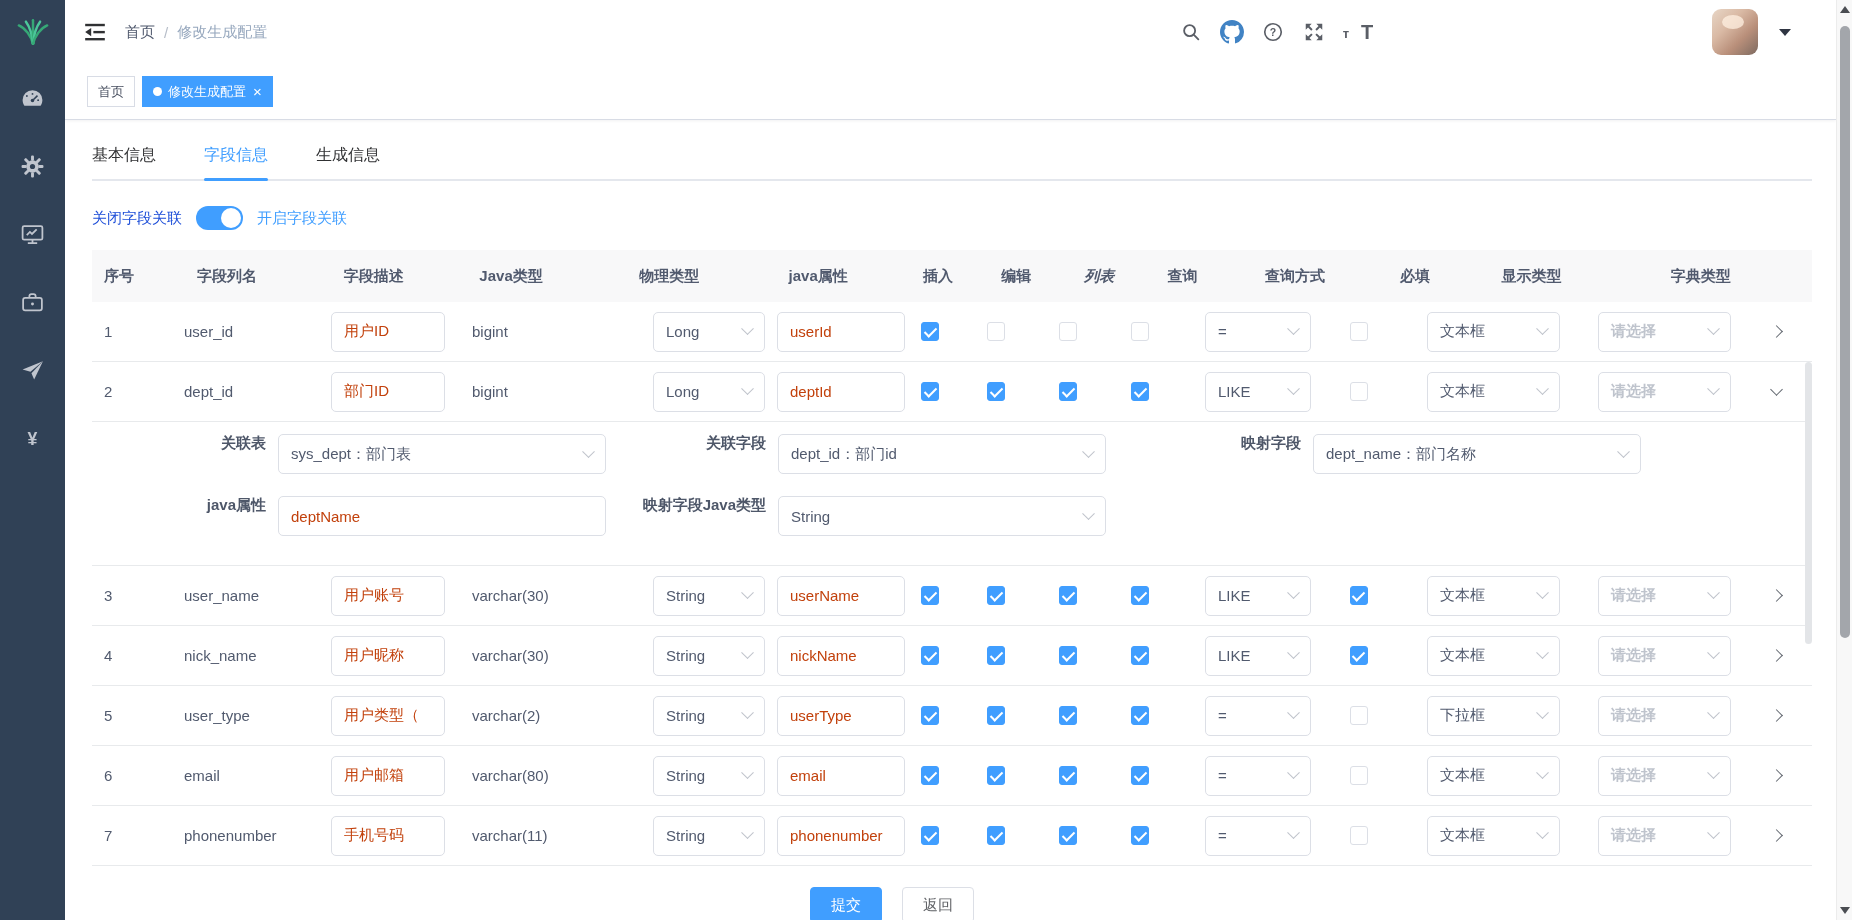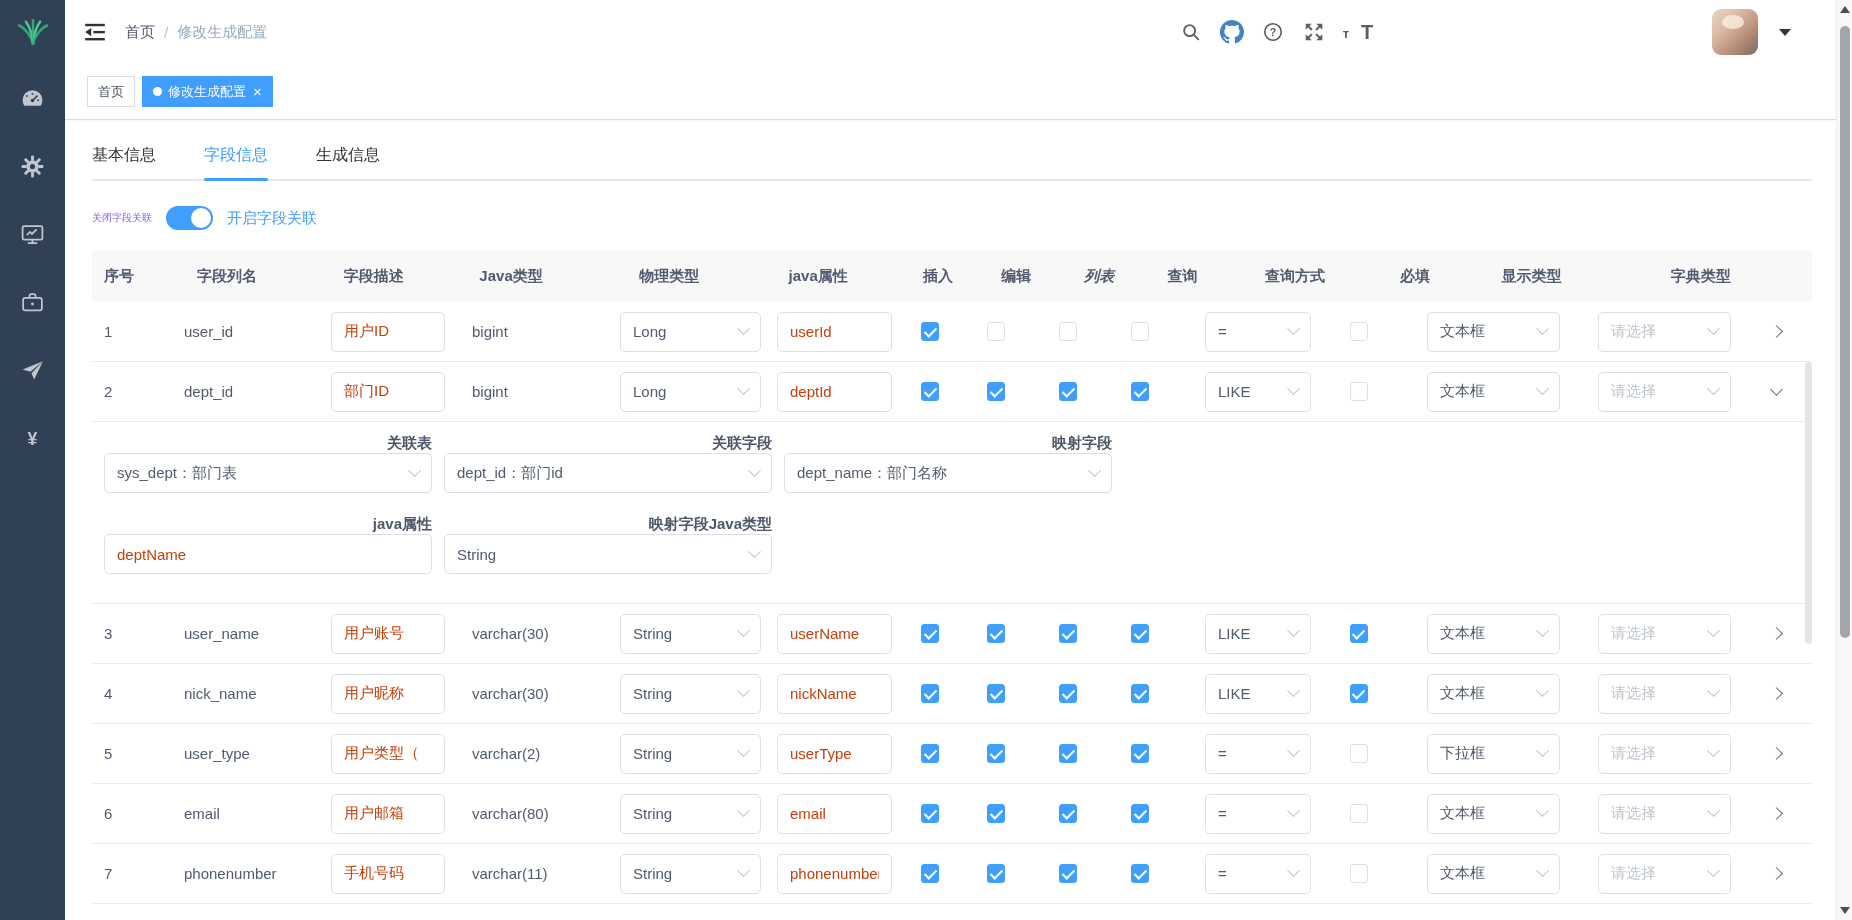--- a/index.html
+++ b/index.html
@@ -37,21 +37,21 @@
   .tag.active{background:#409eff;border-color:#409eff;color:#fff;}
   .tag-dot{width:9px;height:9px;border-radius:50%;background:#fff;margin-right:6px;}
   .tag-close{margin-left:7px;font-size:15px;line-height:1;}
   
   .content{padding:0 24px 0 27px;}
   .tabs{margin-top:13px;display:flex;border-bottom:2px solid #e4e7ed;width:1720px;}
   .tab{font-size:16px;color:#303133;padding:12px 0 13px;margin-right:48px;cursor:pointer;position:relative;}
   .tab.active{color:#409eff;}
   .tab.active::after{content:'';position:absolute;left:0;right:0;bottom:-2px;height:3px;background:#409eff;border-radius:2px;}
   .switch-row{margin-top:17px;height:40px;display:flex;align-items:center;}
-  .switch-label{font-size:10px;color:#8b5cf6;}
+  .switch-label{font-size:15px;color:#1d4ed8;}
   .switch{width:47px;height:24px;border-radius:12px;background:#409eff;position:relative;margin:0 14px;cursor:pointer;}
   .switch::after{content:'';position:absolute;right:2px;top:2px;width:20px;height:20px;border-radius:50%;background:#fff;}
   .switch-link{font-size:15px;color:#409eff;cursor:pointer;}
   
   .tbl{width:1720px;position:relative;margin-top:12px;}
   .thead{display:flex;height:52px;background:#f8f8f9;align-items:center;gap:24px;}
   .th{font-size:15px;font-weight:700;color:#515a6e;display:flex;align-items:center;height:100%;}
   .trow{display:flex;height:60px;align-items:center;border-bottom:1px solid #e8eaec;font-size:15px;color:#515a6e;}
   .td{display:flex;align-items:center;height:100%;}
   .c1{width:73px;padding-left:12px;}
@@ -65,43 +65,43 @@
   .c11{width:150px;padding-left:29px;}
   .c12{width:65px;}
   .c13{width:180px;padding-left:36px;}
   .c14{width:170px;padding-left:27px;}
   .c15{flex:1;}
   .ctr{justify-content:center;padding-left:0;}
   
   .inp{height:40px;border:1px solid #dcdfe6;border-radius:5px;padding:0 12px;font-size:15px;color:#c2410c;
     outline:none;background:#fff;font-family:inherit;}
   .inp-desc{width:114px;}
-  .inp-field{width:115px;}
+  .inp-field{width:128px;}
   .sel{height:40px;border:1px solid #dcdfe6;border-radius:5px;padding:0 12px;background:#fff;display:inline-flex;
     align-items:center;justify-content:space-between;cursor:pointer;font-size:15px;color:#515a6e;}
-  .sel-java{width:141px;}
+  .sel-java{width:127px;margin-left:33px;}
   .sel-query{width:106px;}
   .sel-display{width:133px;}
   .sel-dict{width:133px;}
-  .sel .ph{color:#bfc4cd;}
+  .sel .ph{color:#bfc4cd;font-weight:bold;}
   .chev{width:9px;height:9px;border-right:1.5px solid #c0c4cc;border-bottom:1.5px solid #c0c4cc;
     transform:rotate(45deg) translate(-2px,-2px);flex:none;margin-left:8px;}
   .cb{width:18px;height:19px;border-radius:3px;border:1px solid #dcdfe6;background:#fff;display:inline-flex;
     align-items:center;justify-content:center;cursor:pointer;}
   .cb.on{background:#409eff;border-color:#409eff;}
   .cb.on::after{content:'';width:5px;height:10px;border-right:2px solid #fff;border-bottom:2px solid #fff;
     transform:rotate(45deg);margin-top:-2px;}
   .arr{width:9px;height:9px;border-top:1.6px solid #60666e;border-right:1.6px solid #60666e;
     transform:rotate(45deg);cursor:pointer;}
   .arr.down{transform:rotate(135deg);margin-top:-4px;}
   
   .expansion{padding:12px 0 29px;border-bottom:1px solid #e8eaec;}
   .exp-row{display:flex;align-items:center;}
   .exp-row + .exp-row{margin-top:22px;}
-  .exp-group{display:flex;align-items:flex-end;flex-direction:column;}
+  .exp-group{display:flex;align-items:flex-start;}
   .exp-label{display:inline-flex;justify-content:flex-end;align-items:center;font-size:15px;font-weight:700;color:#4e5769;}
   .w174{width:174px;}
   .w160{width:160px;}
   .w195{width:195px;}
   .big{width:328px;margin-left:12px;}
   
   .tbl-scroll{position:absolute;right:0;top:112px;width:7px;height:282px;border-radius:4px;background:#e3e5e8;cursor:pointer;}
   
   .footer{width:1720px;display:flex;justify-content:center;padding-right:120px;margin-top:21px;gap:20px;}
   .btn{height:36px;border-radius:4px;font-size:15px;display:flex;align-items:center;justify-content:center;

